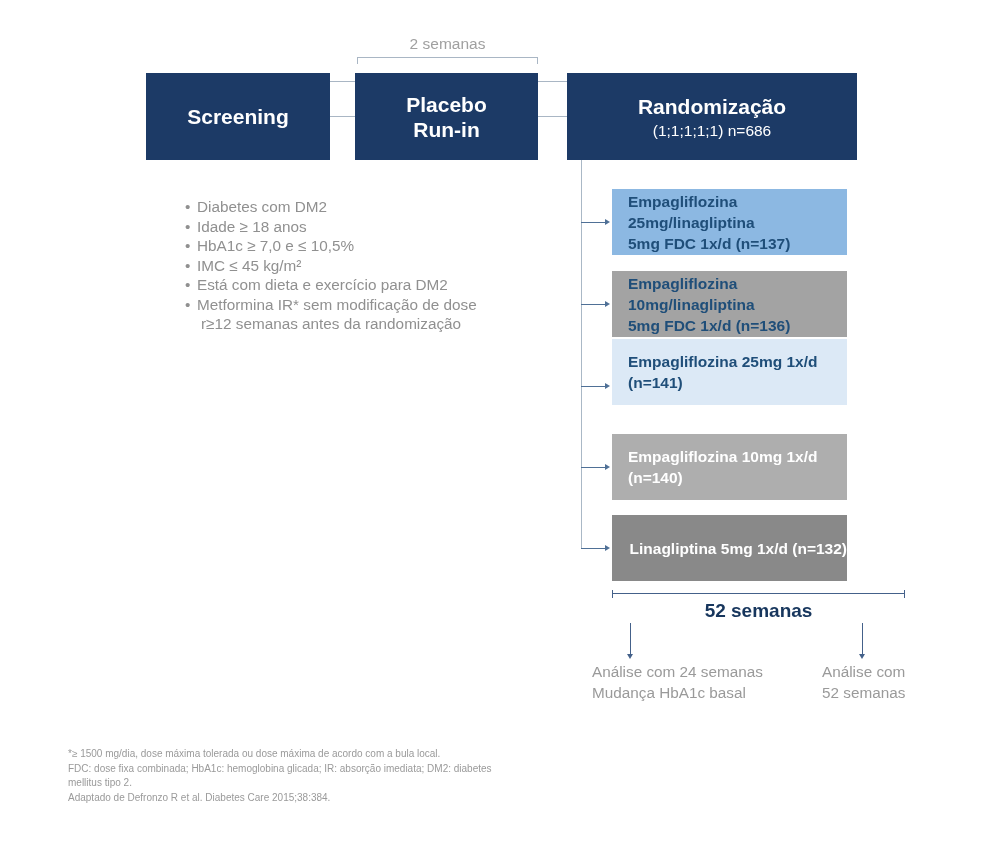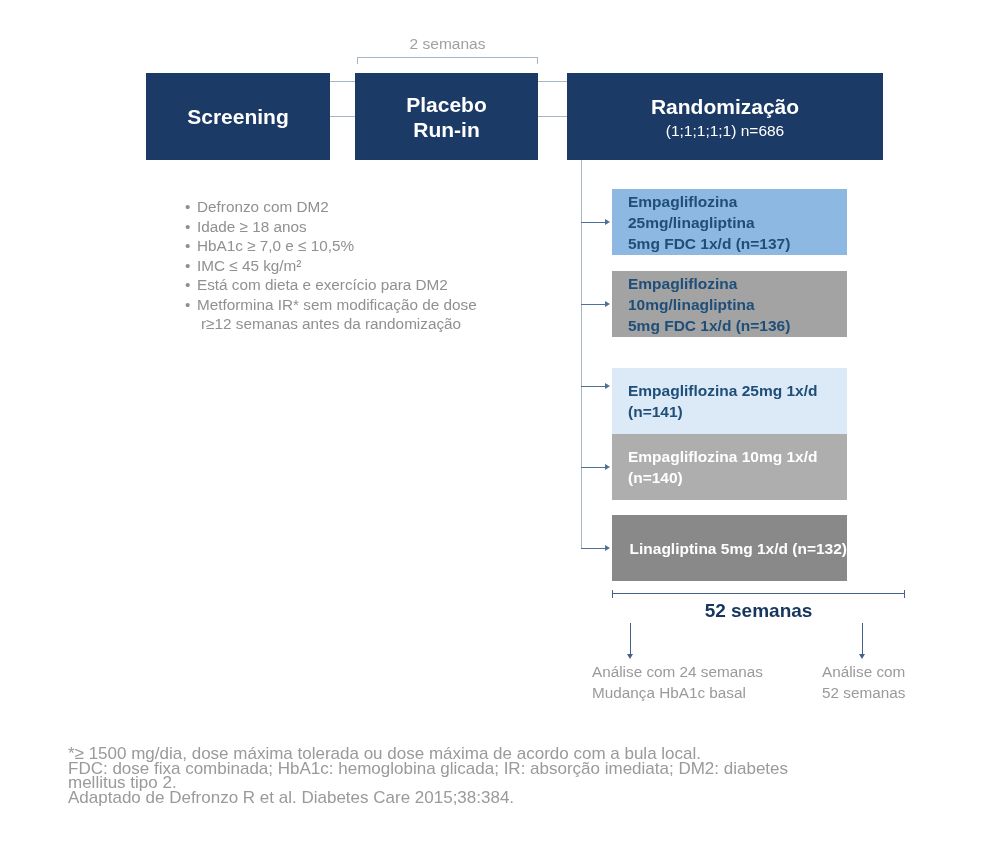--- a/index.html
+++ b/index.html
@@ -23,21 +23,21 @@
     display: flex;
     flex-direction: column;
     align-items: center;
     justify-content: center;
     text-align: center;
   }
   .phase-title { font-size: 21px; font-weight: 700; line-height: 25px; }
   .phase-sub   { font-size: 15.5px; font-weight: 400; line-height: 19px; margin-top: 2px; }
   #box-screening { left: 146px; width: 184px; justify-content: center; }
   #box-placebo   { left: 355px; width: 183px; }
-  #box-rando     { left: 567px; width: 316px; }
+  #box-rando     { left: 567px; width: 290px; }
 
   
   .hline {
     position: absolute;
     height: 1px;
     background: #a9b6c4;
   }
   .hl-a1 { left: 330px; width: 25px; top: 81px; }
   .hl-a2 { left: 330px; width: 25px; top: 116px; }
   .hl-b1 { left: 538px; width: 29px; top: 81px; }
@@ -115,21 +115,21 @@
     display: flex;
     flex-direction: column;
     justify-content: center;
     padding-left: 16px;
     font-size: 15.5px;
     font-weight: 600;
     line-height: 21px;
   }
   #arm-1 { top: 189px; background: #8cb8e2; color: #1f4e79; }
   #arm-2 { top: 271px; background: #a3a3a3; color: #1f4e79; }
-  #arm-3 { top: 368px; background: #dce9f6; color: #1f4e79; }
+  #arm-3 { top: 339px; background: #dce9f6; color: #1f4e79; }
   #arm-4 { top: 434px; background: #aeaeae; color: #ffffff; }
   #arm-5 { top: 515px; background: #898989; color: #ffffff; align-items: flex-end; }
 
   
   .bracket-bottom {
     position: absolute;
     left: 612px; top: 593px; width: 293px; height: 8px;
     border-top: 1px solid #44618a;
   }
   .bracket-bottom::before, .bracket-bottom::after {
@@ -173,21 +173,21 @@
     line-height: 21px;
   }
   .an-left  { left: 592px; width: 215px; }
   .an-right { left: 822px; width: 120px; }
 
   
   .footnotes {
     position: absolute;
     left: 68px; top: 747px;
     color: #9a9a9a;
-    font-size: 17px;
+    font-size: 10px;
     line-height: 14.5px;
   }
 </style>
 </head>
 <body>
 
 <div class="canvas">
 
   <div class="dur-top-label">2 semanas</div>
   <div class="bracket-top"></div>
@@ -206,21 +206,21 @@
 
   <div class="hline hl-b1"></div>
   <div class="hline hl-b2"></div>
 
   <div class="phase-box" id="box-rando">
     <div class="phase-title">Randomização</div>
     <div class="phase-sub">(1;1;1;1;1) n=686</div>
   </div>
 
   <div class="criteria">
-    <div class="crit-line">Defronzo com DM2</div>
+    <div class="crit-line">Diabetes com DM2</div>
     <div class="crit-line">Idade ≥ 18 anos</div>
     <div class="crit-line">HbA1c ≥ 7,0 e ≤ 10,5%</div>
     <div class="crit-line">IMC ≤ 45 kg/m²</div>
     <div class="crit-line">Está com dieta e exercício para DM2</div>
     <div class="crit-line">Metformina IR* sem modificação de dose</div>
     <div class="crit-cont">r≥12 semanas antes da randomização</div>
   </div>
 
   <div class="trunk"></div>
   <div class="branch br-1"></div>

